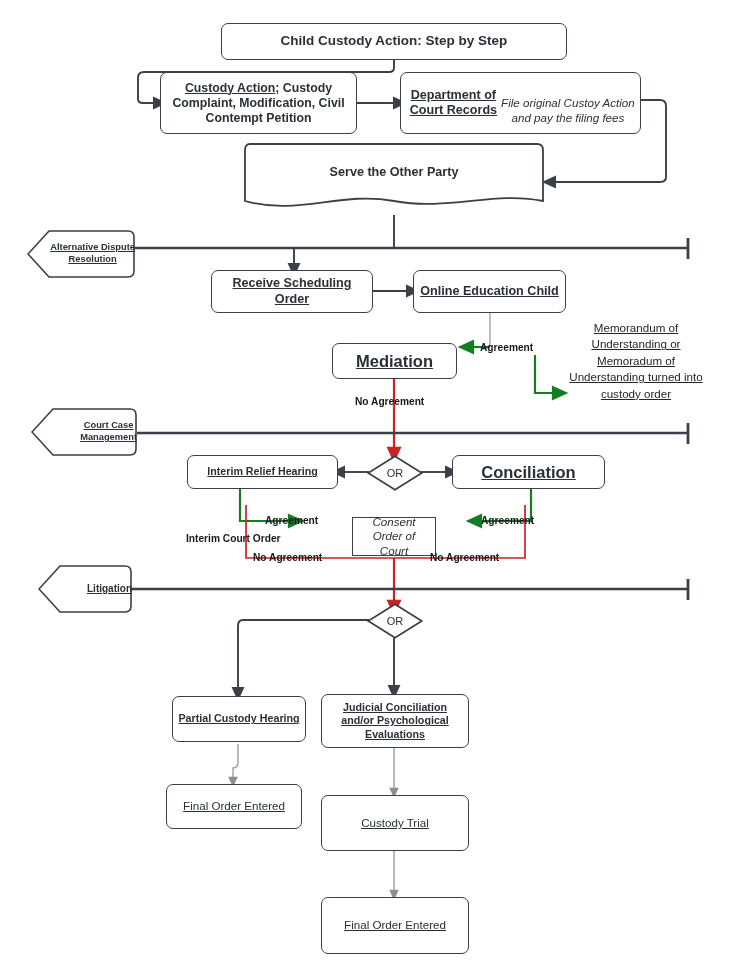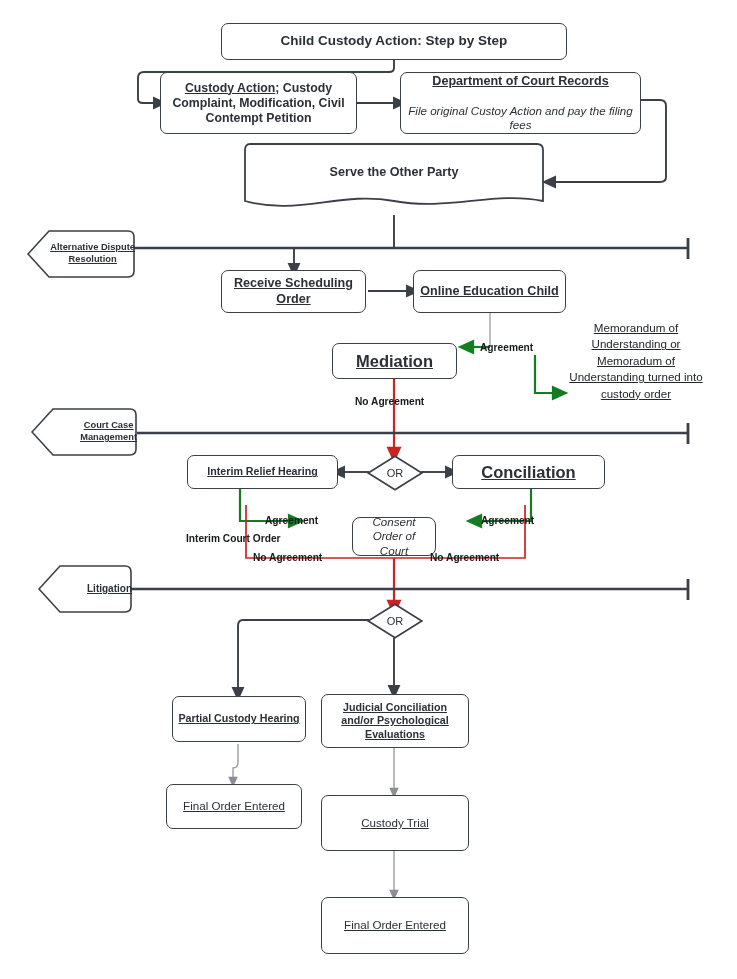--- a/index.html
+++ b/index.html
@@ -126,56 +126,56 @@
   </svg>
 
   <div class="node tt" style="left:221px;top:23px;width:346px;height:37px;">
     <span>Child Custody Action: Step by Step</span>
   </div>
 
   <div class="node mix" style="left:160px;top:72px;width:197px;height:62px;">
     <span><span class="u">Custody Action</span><span>; Custody Complaint, Modification, Civil Contempt Petition</span></span>
   </div>
 
-  <div class="node" style="left:400px;top:72px;width:241px;height:62px;flex-direction:column;">
+  <div class="node" style="left:400px;top:72px;width:241px;height:62px;flex-direction:row;">
     <span class="b13 u">Department of Court Records</span>
     <span class="ital">File original Custoy Action and pay the filing fees</span>
   </div>
 
   <div class="docnode" style="left:244px;top:143px;width:300px;height:74px;">
     <svg width="300" height="74" viewBox="0 0 300 74" style="position:absolute;left:0;top:0;">
       <path d="M6,1 Q1,1 1,7 L1,58 C55,73 95,48 150,58 C205,68 250,48 299,58 L299,7 Q299,1 293,1 Z" fill="#fff" stroke="#3b3f47" stroke-width="1.8"></path>
     </svg>
     <div style="position:relative;z-index:2;display:flex;flex-direction:column;align-items:center;
                 justify-content:center;height:58px;text-align:center;padding:16px 8px;box-sizing:border-box;">
       <span class="b13 u">Serve the Other Party</span>
     </div>
   </div>
 
-  <div class="node b13" style="left:221px;top:270px;width:145px;height:43px;">
+  <div class="node b13" style="left:211px;top:270px;width:162px;height:43px;">
     <span class="u">Receive Scheduling Order</span>
   </div>
 
   <div class="node b13" style="left:413px;top:270px;width:153px;height:43px;">
     <span class="u">Online Education Child</span>
   </div>
 
   <div class="node big" style="left:332px;top:343px;width:125px;height:36px;">
     <span class="u">Mediation</span>
   </div>
 
   <div class="node b11" style="left:187px;top:455px;width:151px;height:34px;">
     <span class="u">Interim Relief Hearing</span>
   </div>
 
   <div class="node big" style="left:452px;top:455px;width:153px;height:34px;">
     <span class="u">Conciliation</span>
   </div>
 
-  <div class="node ital" style="left:352px;top:502px;width:84px;height:39px;border-radius:8px;">
+  <div class="node ital" style="left:352px;top:502px;width:84px;height:39px;border-radius:0;">
     <span>Consent Order of Court</span>
   </div>
 
   <div class="node b11" style="left:172px;top:696px;width:134px;height:46px;">
     <span class="u">Partial Custody Hearing</span>
   </div>
 
   <div class="node b11" style="left:321px;top:694px;width:148px;height:54px;">
     <span class="u">Judicial Conciliation and/or Psychological Evaluations</span>
   </div>

